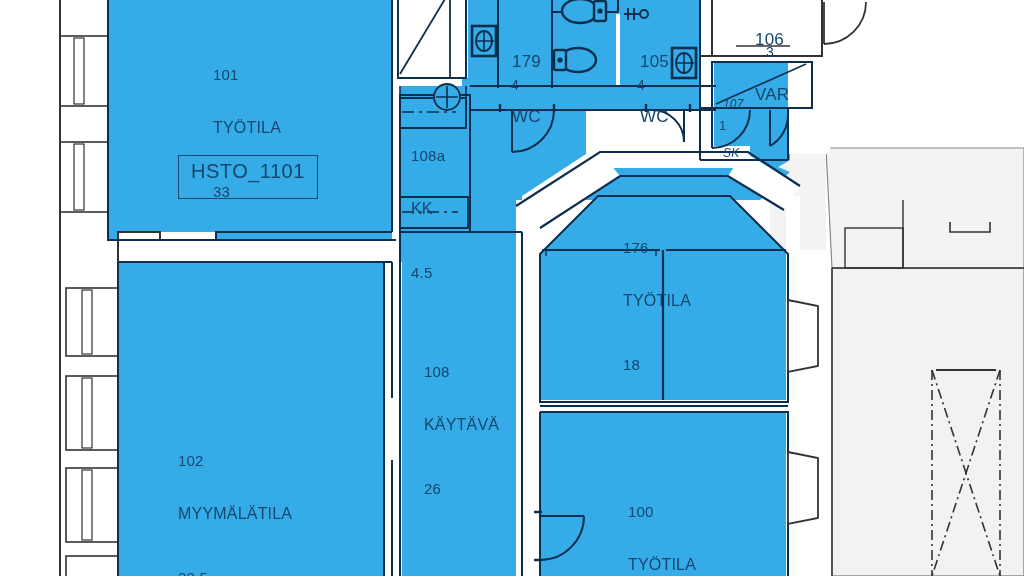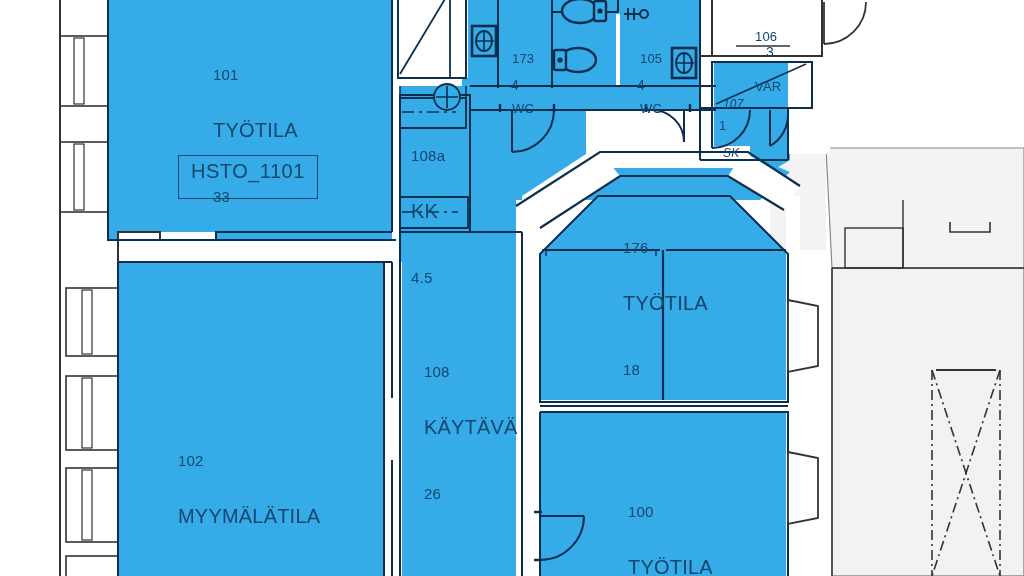--- a/index.html
+++ b/index.html
@@ -29,25 +29,25 @@
   .rm-label {
     position: absolute;
     color: #14466e;
     font-family: "Liberation Sans", sans-serif;
     line-height: 1.12;
     white-space: pre;
     pointer-events: none;
     letter-spacing: 0.2px;
   }
   .rm-num { font-size: 15px; }
-  .rm-name { font-size: 20px; }
+  .rm-name { font-size: 16px; }
   .rm-area { font-size: 15px; }
   .rm-small .rm-num,
   .rm-small .rm-name,
-  .rm-small .rm-area { font-size: 13px; }
+  .rm-small .rm-area { font-size: 17px; }
   .rm-tiny .rm-num,
   .rm-tiny .rm-name,
   .rm-tiny .rm-area { font-size: 12px; }
   .area-gap { margin-top: 11px; }
   .tag-box {
     position: absolute;
     border: 1.6px solid #14466e;
     color: #14466e;
     font-size: 20px;
     font-family: "Liberation Sans", sans-serif;
@@ -316,21 +316,21 @@
 
   <div class="rm-label" style="left:178px; top:31px;margin-left:35px;">
     <div class="rm-num">101</div>
     <div class="rm-name">TYÖTILA</div>
     <div class="rm-area area-gap">33</div>
   </div>
 
   <div class="tag-box" style="left:178px; top:155px;">HSTO_1101</div>
 
   <div class="rm-label rm-small" style="left:512px; top:16px;">
-    <div class="rm-num">173</div>
+    <div class="rm-num">179</div>
     <div class="rm-name">WC</div>
   </div>
   <div class="std-area" style="left:511px; top:77px;">4</div>
 
   <div class="rm-label rm-small" style="left:640px; top:16px;">
     <div class="rm-num">105</div>
     <div class="rm-name">WC</div>
   </div>
   <div class="std-area" style="left:637px; top:77px;">4</div>
 

